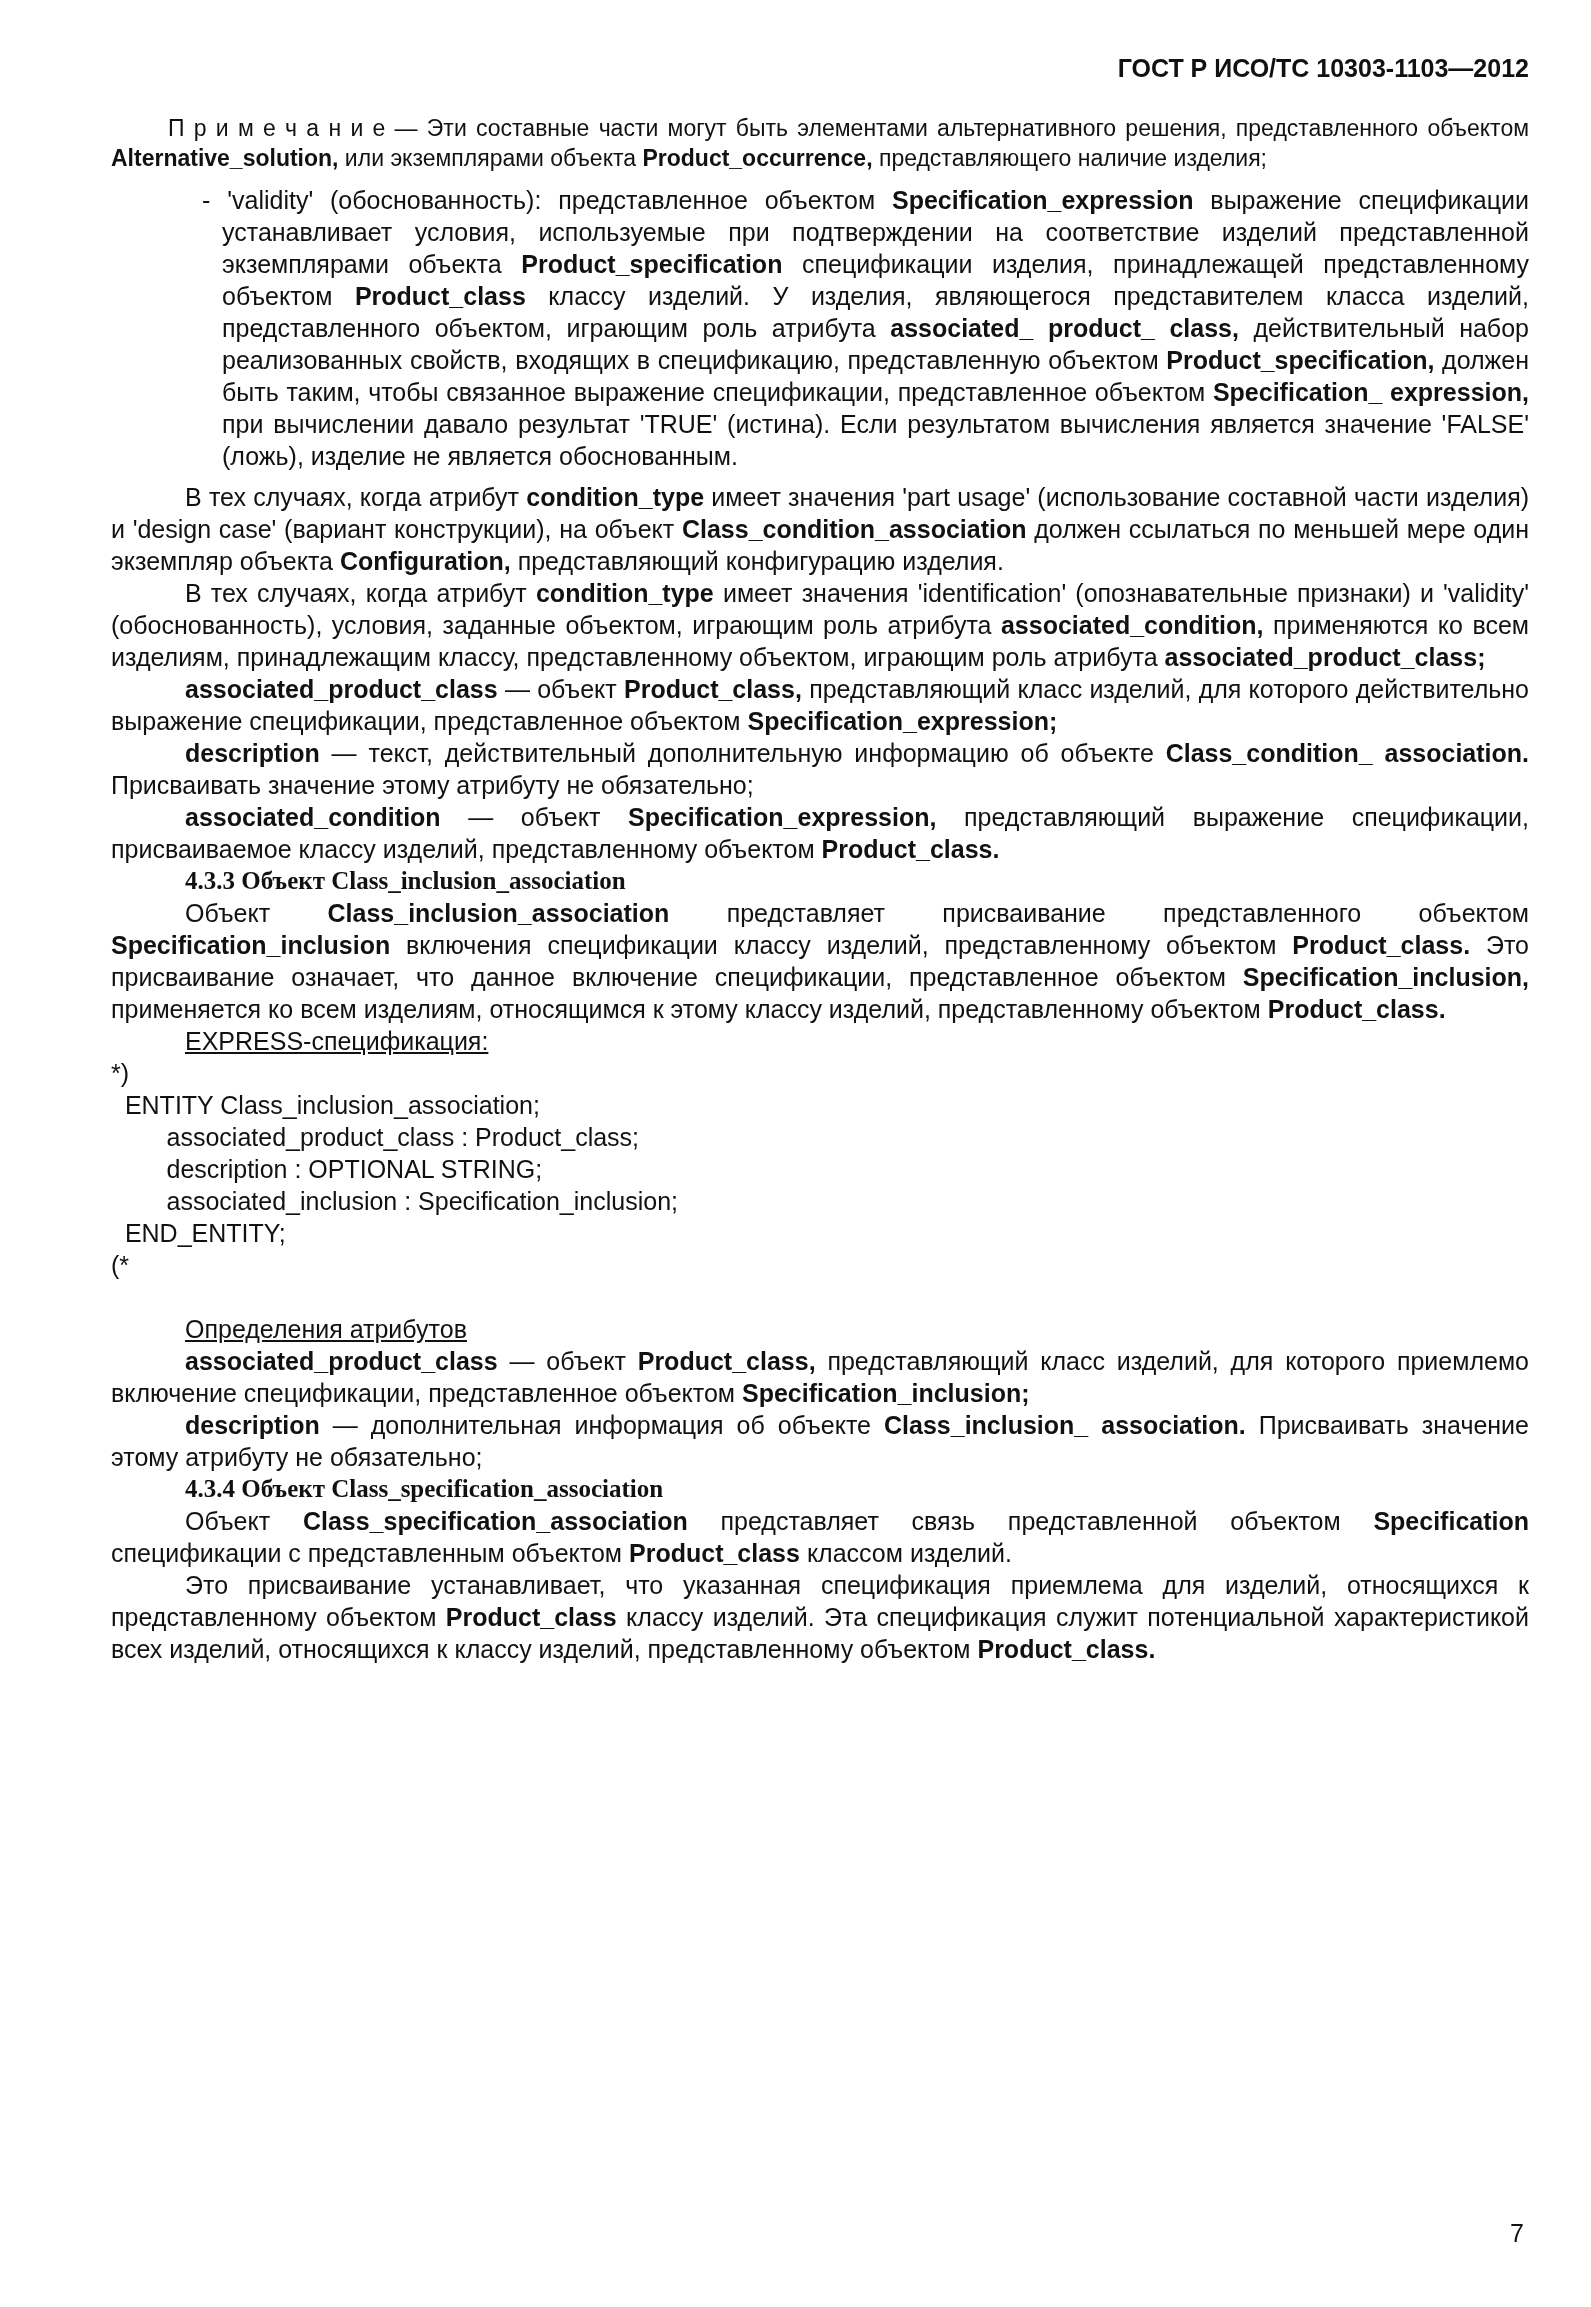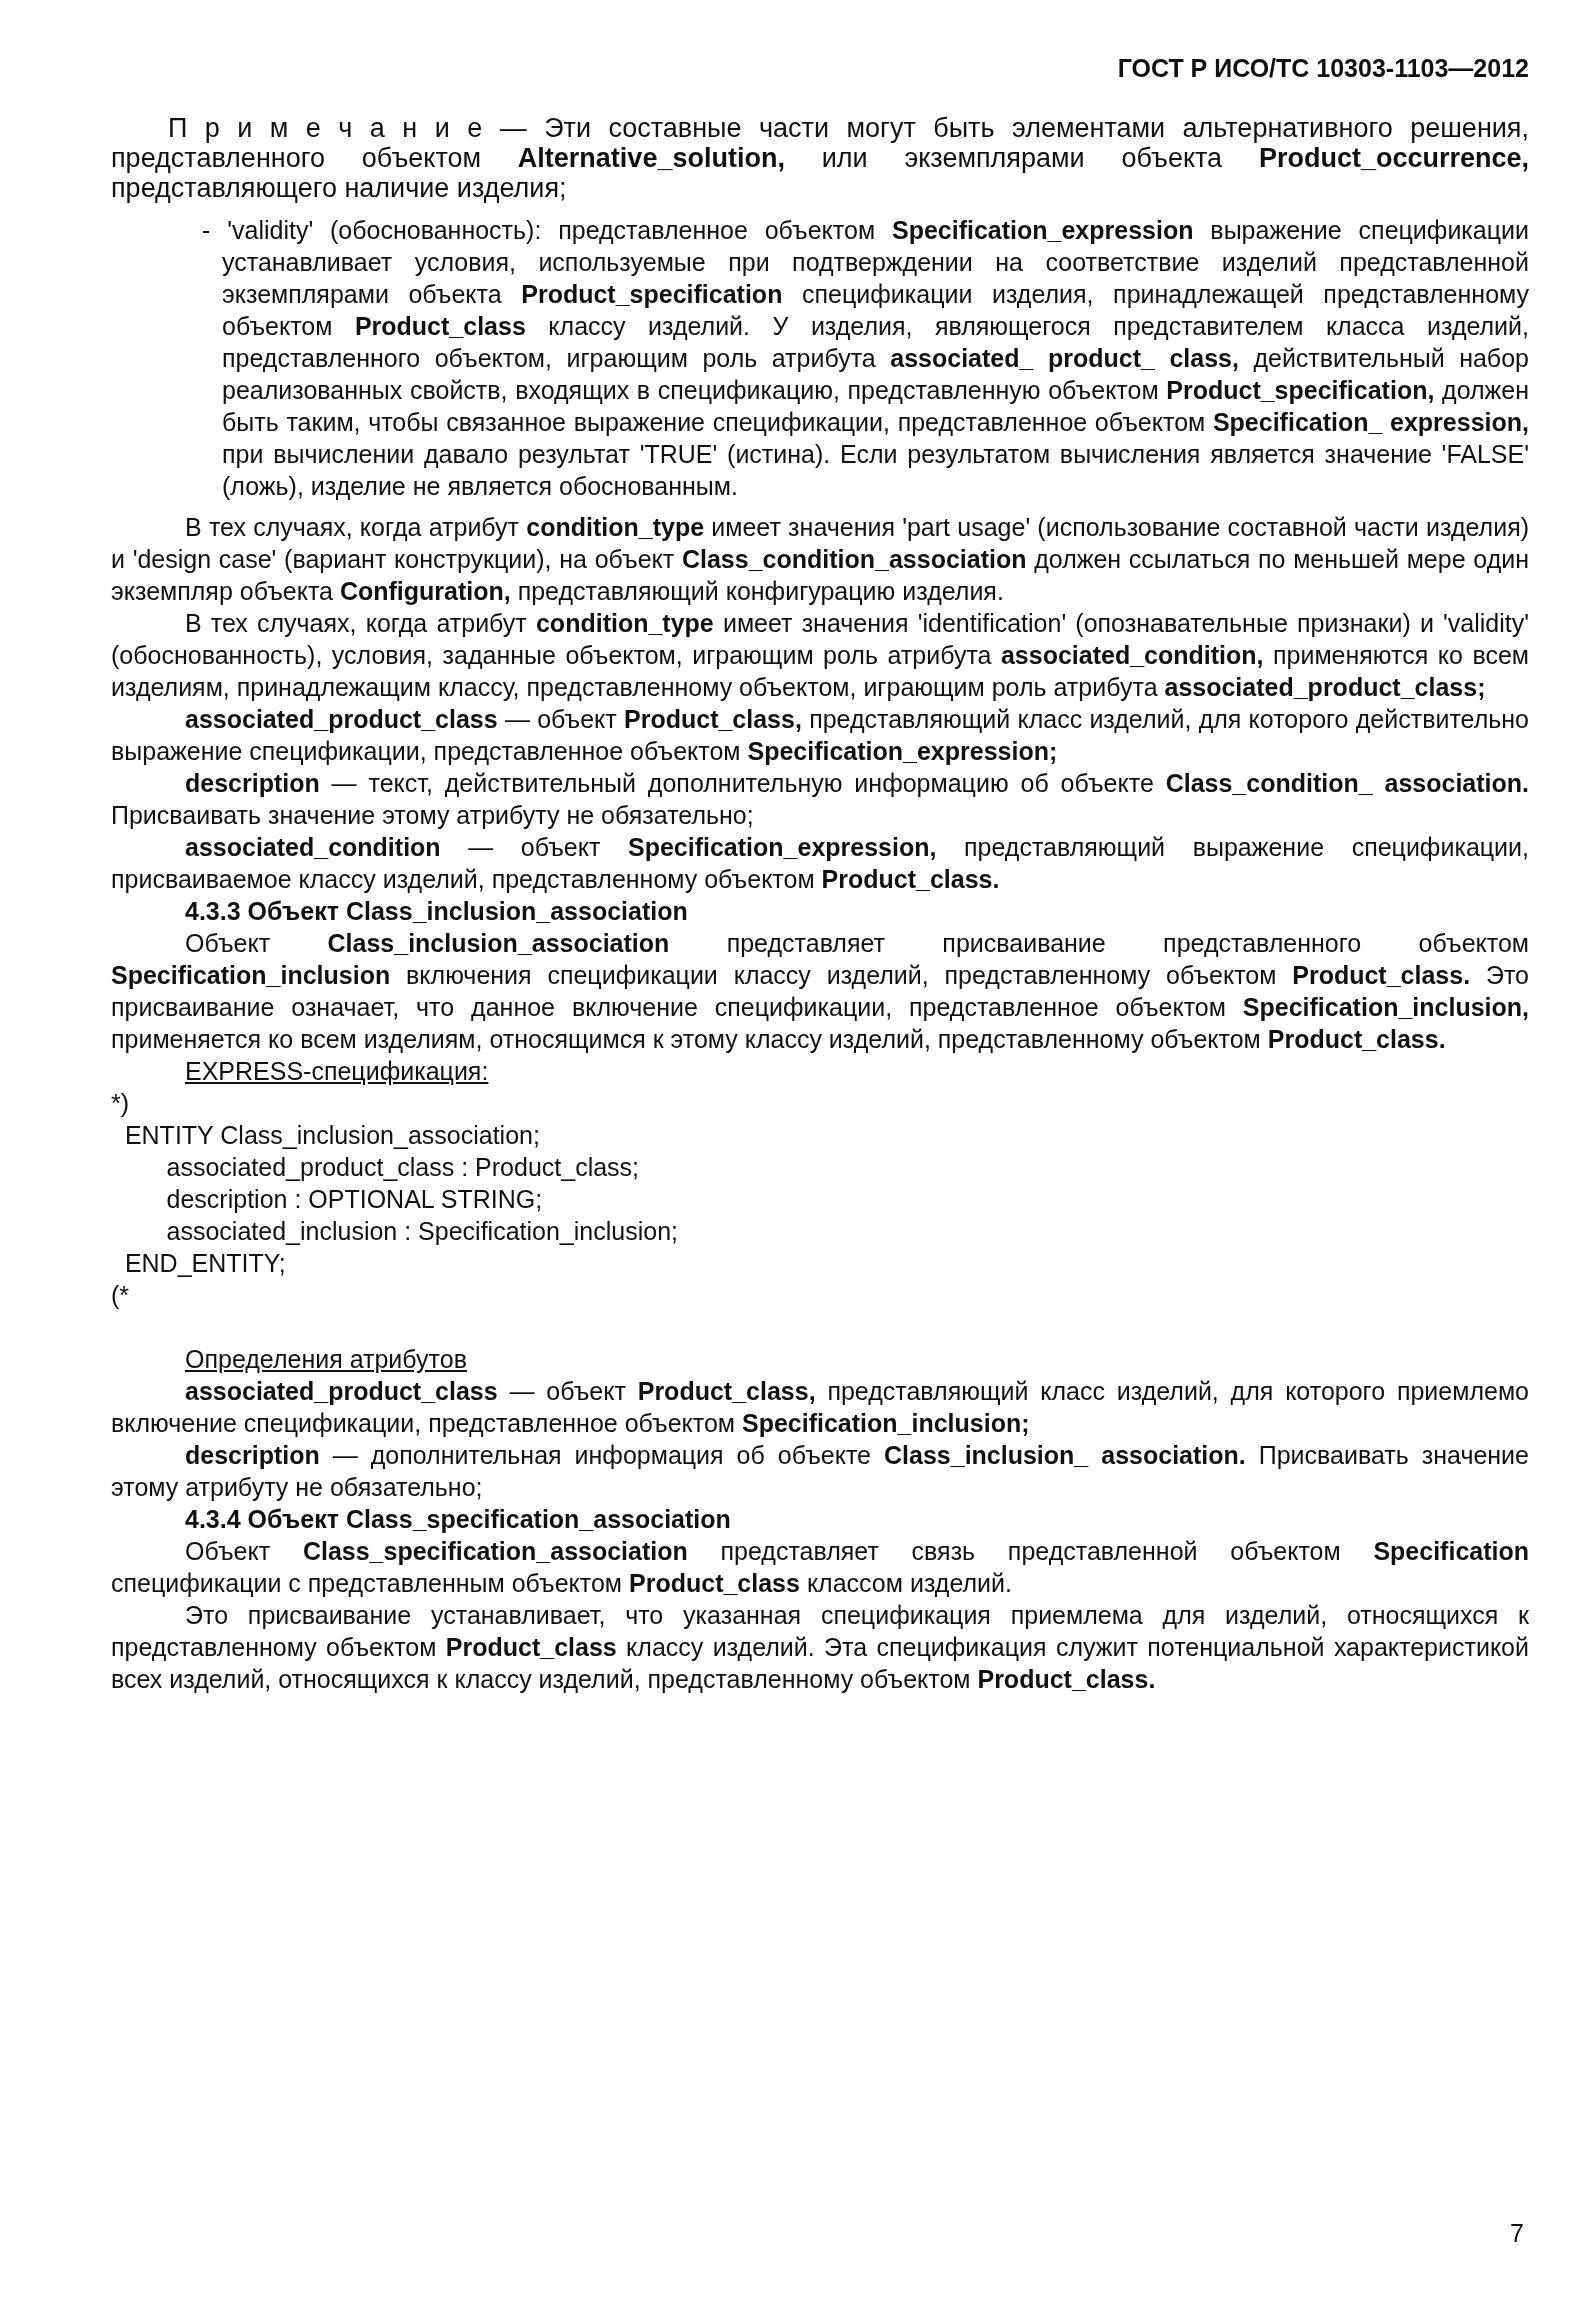--- a/index.html
+++ b/index.html
@@ -26,30 +26,31 @@
     line-height: 30px;
     margin: 0 0 30px 0;
   }
   main p {
     margin: 0;
     font-size: 25px;
     line-height: 32px;
     text-align: justify;
   }
   p.note {
-    font-size: 27px;
+    font-size: 23px;
     line-height: 30px;
     text-indent: 57px;
     margin-bottom: 10.8px;
   }
   p.para { text-indent: 74px; }
   p.heading {
     text-indent: 74px;
     font-weight: bold;
     text-align: left;
+    font-family: Liberation Serif, serif;
   }
   p.list {
     margin-left: 111px;
     text-indent: -20px;
     margin-top: 0;
     margin-bottom: 9.4px;
   }
   p.underline { text-indent: 74px; text-align: left; }
   p.underline span { text-decoration: underline; }
   pre.code-block {

